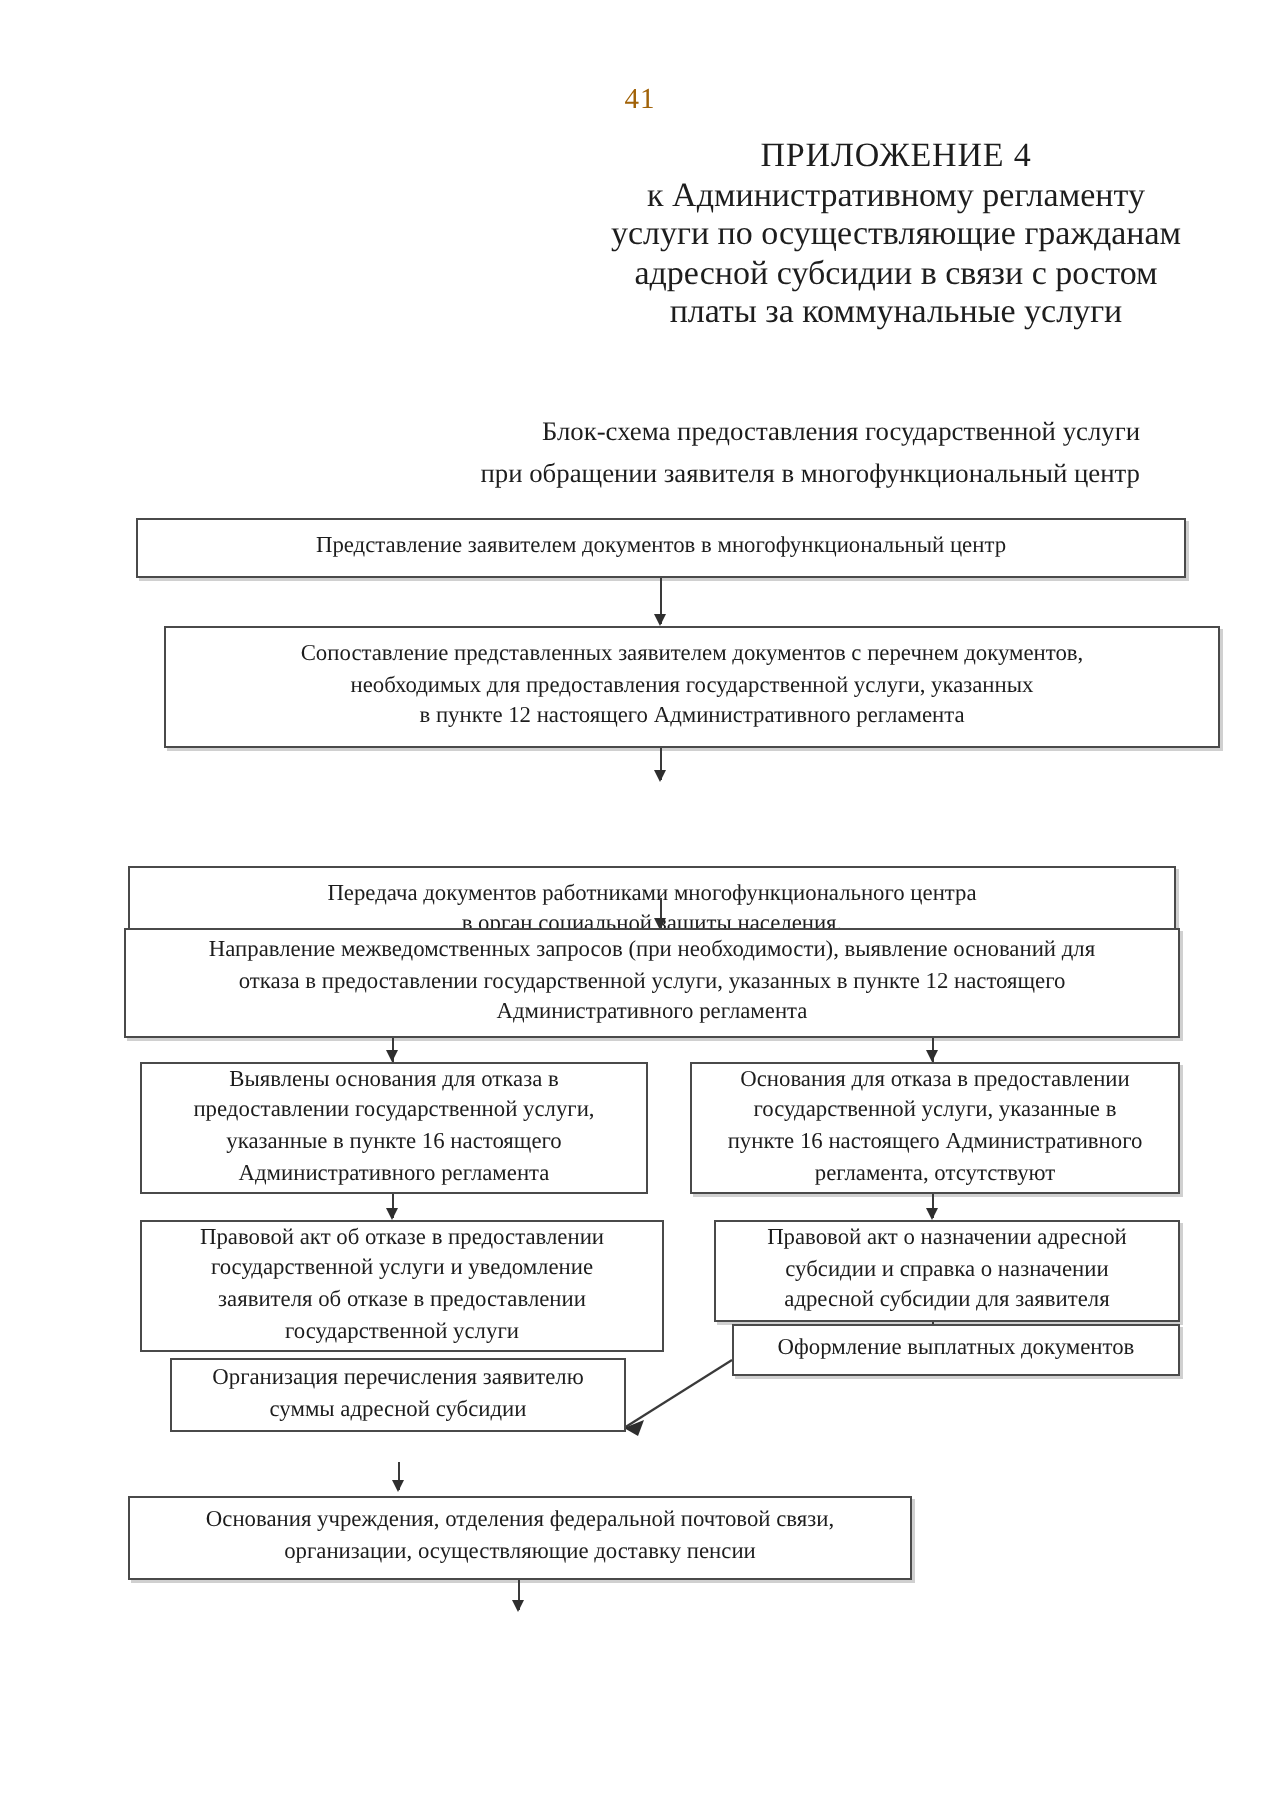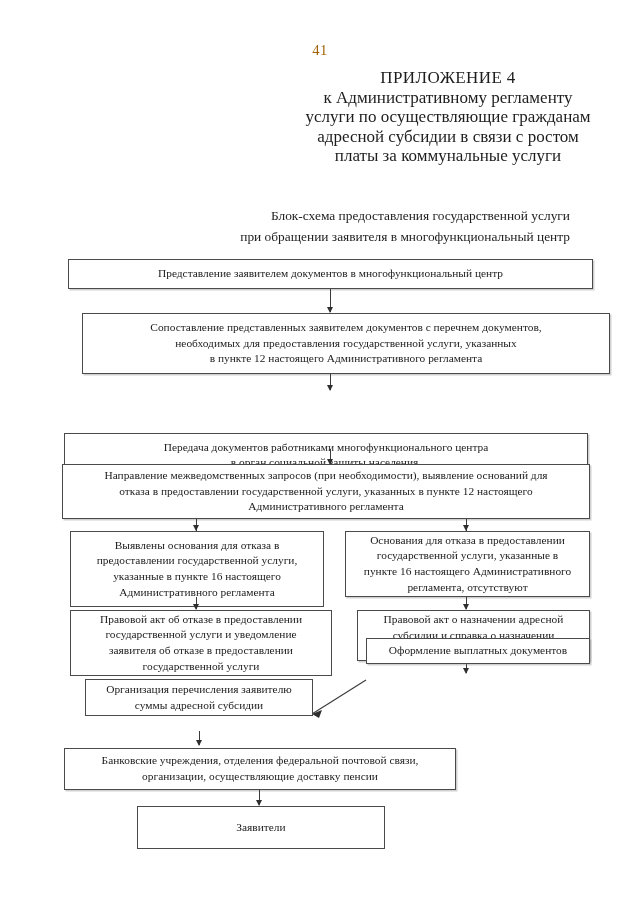--- a/index.html
+++ b/index.html
@@ -157,21 +157,21 @@
     <span class="box-text">Направление межведомственных запросов (при необходимости), выявление оснований для
 отказа в предоставлении государственной услуги, указанных в пункте 12 настоящего
 Административного регламента</span>
   </div>
 
   <div class="conn conn-v" style="left:196px; top:519px; height:12px;"></div>
   <div class="arrow-down" style="left:192.5px; top:525px;"></div>
   <div class="conn conn-v" style="left:466px; top:519px; height:12px;"></div>
   <div class="arrow-down" style="left:462.5px; top:525px;"></div>
 
-  <div class="box" style="left:70px; top:531px; width:254px; height:76px;">
+  <div class="box" style="left:70px; top:531px; width:254px; height:66px;">
     <span class="box-text">Выявлены основания для отказа в
 предоставлении государственной услуги,
 указанные в пункте 16 настоящего
 Административного регламента</span>
   </div>
   <div class="conn conn-v" style="left:196px; top:597px; height:12px;"></div>
   <div class="arrow-down" style="left:192.5px; top:604px;"></div>
 
   <div class="box shadowed" style="left:345px; top:531px; width:245px; height:66px;">
     <span class="box-text">Основания для отказа в предоставлении
@@ -190,42 +190,39 @@
   </div>
 
   <div class="box shadowed" style="left:357px; top:610px; width:233px; height:51px;">
     <span class="box-text">Правовой акт о назначении адресной
 субсидии и справка о назначении
 адресной субсидии для заявителя</span>
   </div>
   <div class="conn conn-v" style="left:466px; top:661px; height:12px;"></div>
   <div class="arrow-down" style="left:462.5px; top:668px;"></div>
 
-  <div class="box shadowed" style="left:366px; top:638px; width:224px; height:26px;">
+  <div class="box shadowed" style="left:366px; top:662px; width:224px; height:26px;">
     <span class="box-text">Оформление выплатных документов</span>
   </div>
 
   <div class="diagonal-wrap" style="left:300px; top:676px; width:80px; height:46px;">
     <svg width="80" height="46" viewBox="0 0 80 46">
       <line x1="66" y1="4" x2="12" y2="38" stroke="#3a3a3a" stroke-width="1.1"></line>
       <polygon points="12,38 22,34 19,42" fill="#2e2e2e"></polygon>
     </svg>
   </div>
 
   <div class="box" style="left:85px; top:679px; width:228px; height:37px;">
     <span class="box-text">Организация перечисления заявителю
 суммы адресной субсидии</span>
   </div>
   <div class="conn conn-v" style="left:199px; top:731px; height:14px;"></div>
   <div class="arrow-down" style="left:195.5px; top:740px;"></div>
 
   <div class="box shadowed" style="left:64px; top:748px; width:392px; height:42px;">
-    <span class="box-text">Банковские учреждения, отделения федеральной почтовой связи,
+    <span class="box-text">Основания учреждения, отделения федеральной почтовой связи,
 организации, осуществляющие доставку пенсии</span>
   </div>
   <div class="conn conn-v" style="left:259px; top:790px; height:15px;"></div>
   <div class="arrow-down" style="left:255.5px; top:800px;"></div>
 
-  <div class="box" style="left:137px; top:806px; width:248px; height:43px;">
-    <span class="box-text">Заявители</span>
-  </div>
 
 </div>
 
 </body></html>

